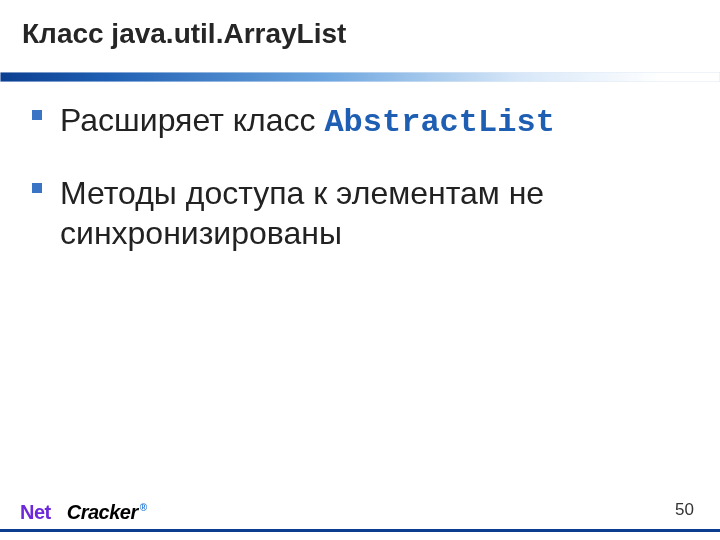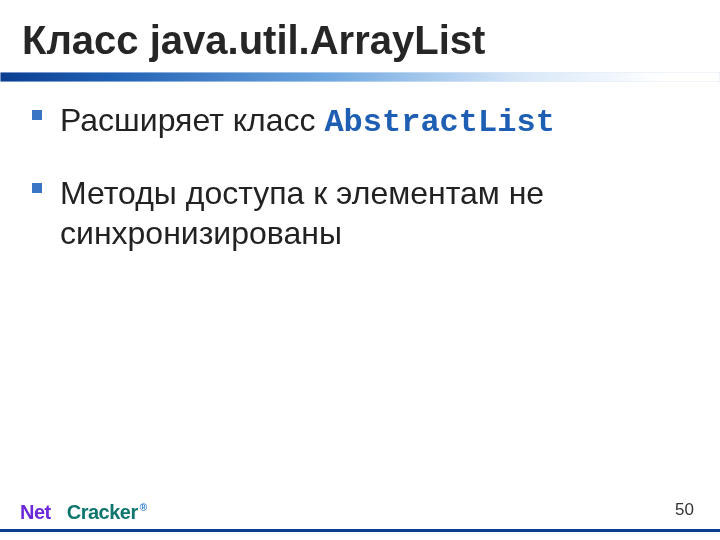--- a/index.html
+++ b/index.html
@@ -15,21 +15,21 @@
   .slide {
     position: relative;
     width: 720px;
     height: 540px;
     box-sizing: border-box;
   }
   .title {
     position: absolute;
     top: 18px;
     left: 22px;
-    font-size: 40px;
+    font-size: 28px;
     font-weight: 700;
     color: #262626;
   }
   .title-underline {
     position: absolute;
     top: 72px;
     left: 0;
     width: 720px;
     height: 10px;
     background: linear-gradient(to right,
@@ -78,21 +78,22 @@
     bottom: 16px;
     left: 20px;
     font-size: 20px;
     font-weight: 700;
     letter-spacing: -0.5px;
   }
   .footer-brand .net {
     color: #6d28d9;
   }
   .footer-brand .cracker {
-    color: #0f766e;
+    color: #000000;
+    font-style: italic;
     padding-left: 16px;
   }
   .footer-brand .reg {
     color: #2a7ad6;
     font-size: 10px;
     vertical-align: super;
     font-style: normal;
     margin-left: 2px;
   }
   .footer-line {

